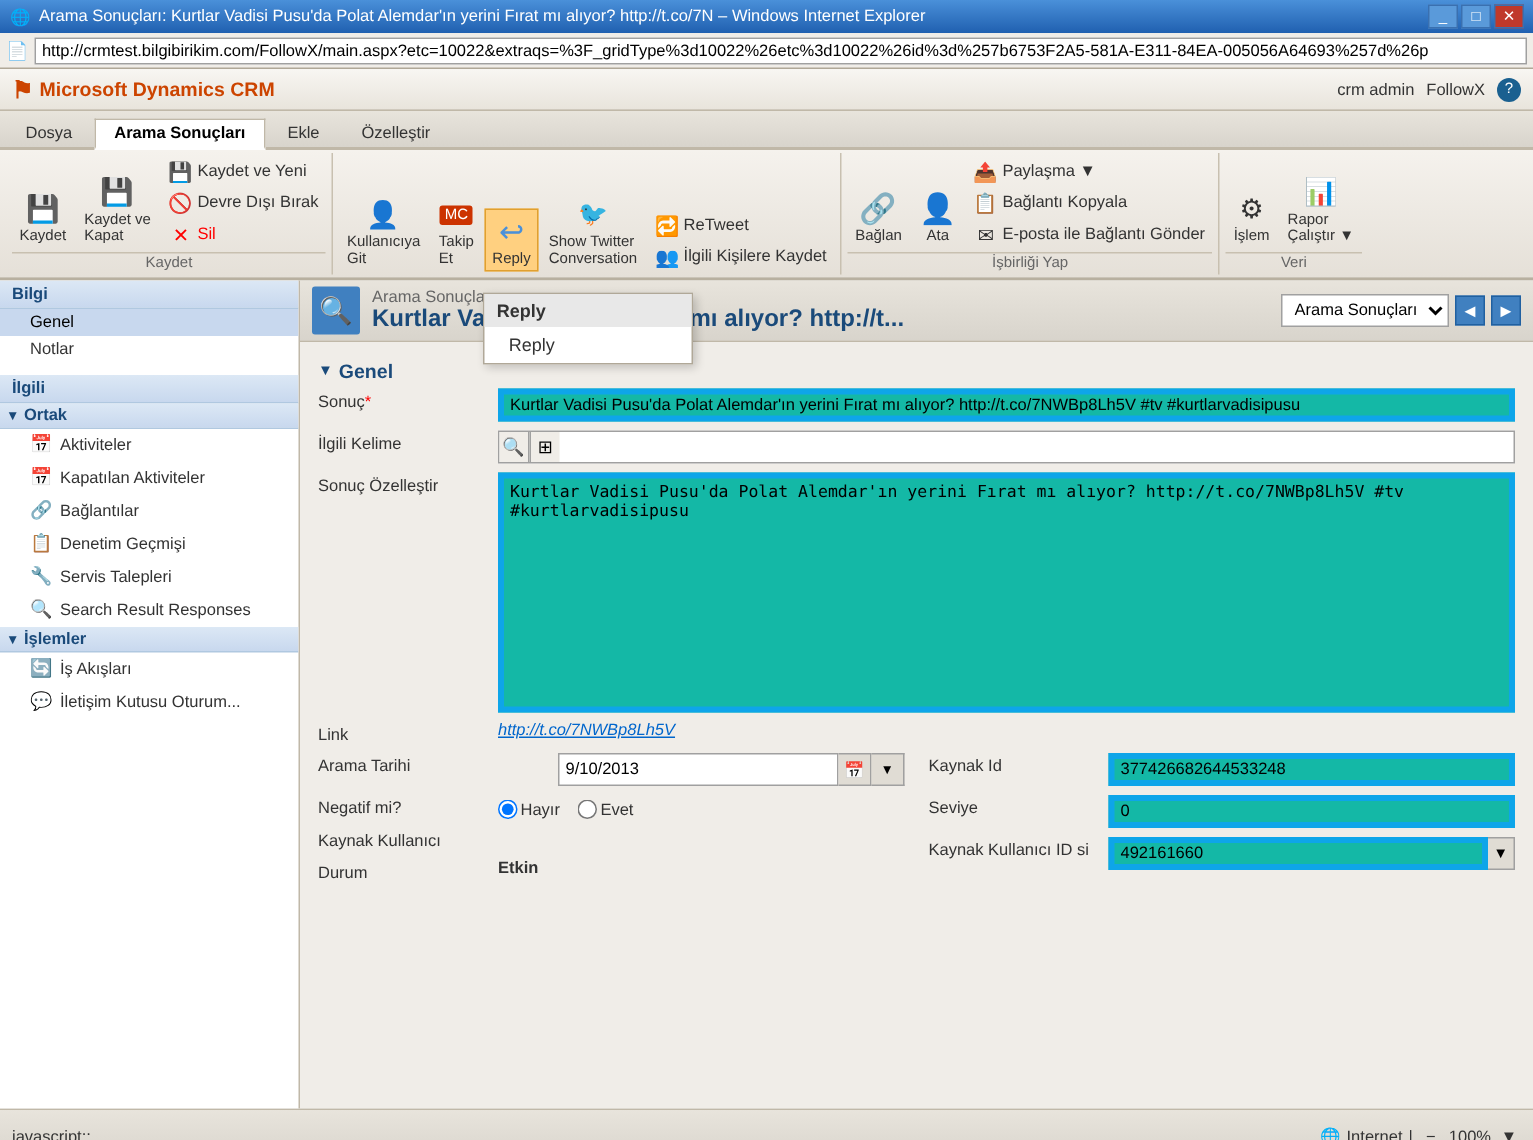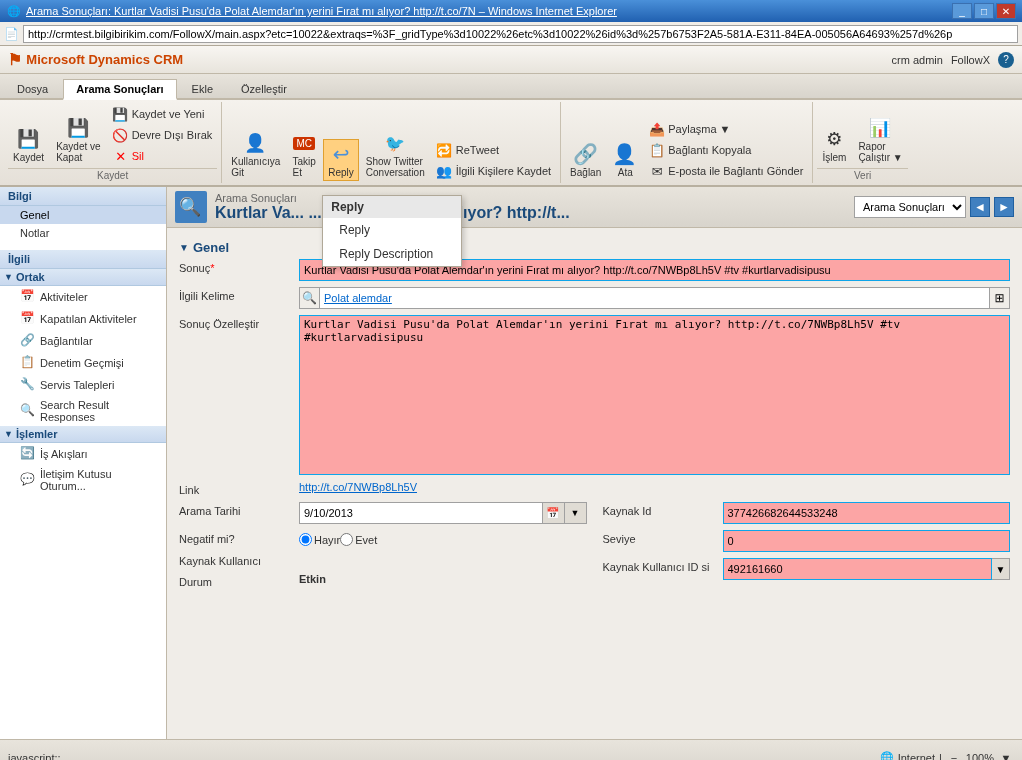--- a/index.html
+++ b/index.html
@@ -10,21 +10,21 @@
       background: linear-gradient(to bottom, #4a90d9, #2060b0);
       color: white;
       height: 22px;
       display: flex;
       align-items: center;
       padding: 0 6px;
       font-size: 11px;
       user-select: none;
     }
     .title-bar-icon { width: 16px; height: 16px; margin-right: 4px; display: inline-flex; align-items: center; justify-content: center; }
-    .title-bar-title { flex: 1; white-space: nowrap; overflow: hidden; text-overflow: ellipsis; text-decoration: underline; }
+    .title-bar-title { flex: 1; white-space: nowrap; overflow: hidden; text-overflow: ellipsis; }
     .title-bar-buttons { display: flex; gap: 2px; }
     .title-bar-btn {
       width: 20px; height: 16px; background: #5a9ada; border: 1px solid #3a70b0;
       color: white; font-size: 10px; display: flex; align-items: center; justify-content: center; cursor: pointer;
     }
     .title-bar-btn.close { background: #c0392b; }
 
     
     .address-bar {
       background: #f0ede8; height: 24px; display: flex; align-items: center;
@@ -104,21 +104,21 @@
     .rb-small-icon { width: 16px; height: 16px; display: flex; align-items: center; justify-content: center; font-size: 13px; }
 
     
     .main-layout {
       display: flex; height: calc(760px - 22px - 24px - 28px - 26px - 88px - 20px);
       min-height: 400px;
     }
 
     
     .sidebar {
-      width: 167px; background: white; border-right: 1px solid #c0b8a8;
+      width: 200px; background: white; border-right: 1px solid #c0b8a8;
       overflow-y: auto; flex-shrink: 0;
     }
     .sidebar-section-title {
       background: linear-gradient(to bottom, #dce8f5, #c8d8ee);
       padding: 3px 8px; font-size: 11px; font-weight: bold; color: #1a4a7a;
       border-bottom: 1px solid #b0c8e0;
     }
     .sidebar-item {
       padding: 3px 8px 3px 20px; font-size: 11px; cursor: pointer; color: #333;
       display: flex; align-items: center; gap: 4px;
@@ -159,52 +159,52 @@
     }
     .section-triangle { font-size: 10px; color: #1a4a7a; }
     .form-row {
       display: flex; align-items: flex-start; margin-bottom: 6px;
     }
     .form-label {
       width: 120px; font-size: 11px; color: #333; padding-top: 3px; flex-shrink: 0;
     }
     .form-required { color: red; }
     .form-control {
-      flex: 1; height: 22px; border: 1px solid #0ea5e9; padding: 0 4px;
-      font-size: 11px; background: #fca5a5;
+      flex: 1; height: 22px; border: 4px solid #0ea5e9; padding: 0 4px;
+      font-size: 11px; background: #14b8a6;
     }
     .form-control.multiline {
       height: 160px; resize: none; vertical-align: top; padding: 2px 4px;
     }
-    .form-link { color: #0066cc; text-decoration: underline; cursor: pointer; font-size: 11px; }
+    .form-link { color: #0066cc; text-decoration: underline; cursor: pointer; font-size: 11px; font-style: italic; }
     .lookup-field {
       display: flex; height: 22px; border: 1px solid #a0a0a0; background: white; flex: 1;
     }
     .lookup-icon { width: 20px; display: flex; align-items: center; justify-content: center; background: #f0ede8; border-right: 1px solid #a0a0a0; color: #666; font-size: 12px; }
     .lookup-value { flex: 1; padding: 0 4px; font-size: 11px; color: #0066cc; display: flex; align-items: center; text-decoration: underline; cursor: pointer; }
     .lookup-search-btn { width: 20px; display: flex; align-items: center; justify-content: center; background: #f0ede8; border-left: 1px solid #a0a0a0; cursor: pointer; font-size: 12px; }
 
     
     .form-two-col { display: flex; gap: 16px; }
     .form-col { flex: 1; }
     .form-value-bold { font-size: 11px; color: #333; font-weight: bold; }
 
     
     .form-select {
       flex: 1; height: 22px; border: 1px solid #a0a0a0; font-size: 11px; background: white; padding: 0 2px;
     }
     .form-select-wrapper { display: flex; flex: 1; }
 
     
-    .date-field { display: flex; flex: 1; }
+    .date-field { display: flex; flex: 1; margin-left: 40px; }
     .date-input { flex: 1; height: 22px; border: 1px solid #a0a0a0; padding: 0 4px; font-size: 11px; background: white; }
     .date-btn { width: 22px; height: 22px; background: #e0dcd4; border: 1px solid #a0a0a0; border-left: none; cursor: pointer; display: flex; align-items: center; justify-content: center; font-size: 11px; }
 
     
-    .radio-group { display: flex; align-items: center; gap: 0; padding-top: 3px; }
+    .radio-group { display: flex; align-items: center; gap: 12px; padding-top: 3px; }
     .radio-label { font-size: 11px; color: #333; display: flex; align-items: center; gap: 2px; }
 
     
     .status-bar {
       background: linear-gradient(to bottom, #e8e4dc, #d8d4cc);
       border-top: 1px solid #c0b8a8;
       height: 36px; display: flex; align-items: center; justify-content: space-between;
       padding: 0 8px; font-size: 11px; color: #333;
     }
     .status-right { display: flex; align-items: center; gap: 4px; }
@@ -318,21 +318,20 @@
             </div>
           <div class="rb-btn-label">Takip<br>Et</div>
         </div>
         <div class="rb-btn active" style="position:relative;">
           <div class="rb-btn-icon" style="font-size:20px;color:#4a90d9;">↩</div>
           <div class="rb-btn-label">Reply</div>
 
           <div class="dropdown-menu" style="top:55px;left:-2px;">
             <div class="dropdown-menu-item header-item">Reply</div>
             <div class="dropdown-menu-item">Reply</div>
-            <div class="dropdown-menu-item">Reply Description</div>
           </div>
         </div>
         <div class="rb-btn">
           <div class="rb-btn-icon" style="font-size:16px;color:#1da1f2;">🐦</div>
           <div class="rb-btn-label">Show Twitter<br>Conversation</div>
         </div>
         <div class="rb-small-group">
           <div class="rb-small-btn">
             <div class="rb-small-icon">🔁</div>
             <span>ReTweet</span>
@@ -363,20 +362,21 @@
           <div class="rb-small-btn">
             <div class="rb-small-icon">📋</div>
             <span>Bağlantı Kopyala</span>
           </div>
           <div class="rb-small-btn">
             <div class="rb-small-icon">✉</div>
             <span>E-posta ile Bağlantı Gönder</span>
           </div>
         </div>
       </div>
+      <div class="ribbon-group-label">İşbirliği Yap</div>
     </div>
 
     <div class="ribbon-group">
       <div class="ribbon-buttons">
         <div class="rb-btn">
           <div class="rb-btn-icon">⚙</div>
           <div class="rb-btn-label">İşlem</div>
         </div>
         <div class="rb-btn">
           <div class="rb-btn-icon">📊</div>
@@ -474,21 +474,20 @@
           <div class="form-label">
             <span>Sonuç</span><span class="form-required">*</span>
           </div>
           <input class="form-control" value="Kurtlar Vadisi Pusu'da Polat Alemdar'ın yerini Fırat mı alıyor? http://t.co/7NWBp8Lh5V #tv #kurtlarvadisipusu" style="">
         </div>
 
         <div class="form-row">
           <div class="form-label">İlgili Kelime</div>
           <div class="lookup-field">
             <div class="lookup-icon">🔍</div>
-            <div class="lookup-value">Polat alemdar</div>
             <div class="lookup-search-btn">⊞</div>
           </div>
         </div>
 
         <div class="form-row">
           <div class="form-label">Sonuç Özelleştir</div>
           <textarea class="form-control multiline" style="">Kurtlar Vadisi Pusu'da Polat Alemdar'ın yerini Fırat mı alıyor? http://t.co/7NWBp8Lh5V #tv #kurtlarvadisipusu</textarea>
         </div>
 
         <div class="form-row">

